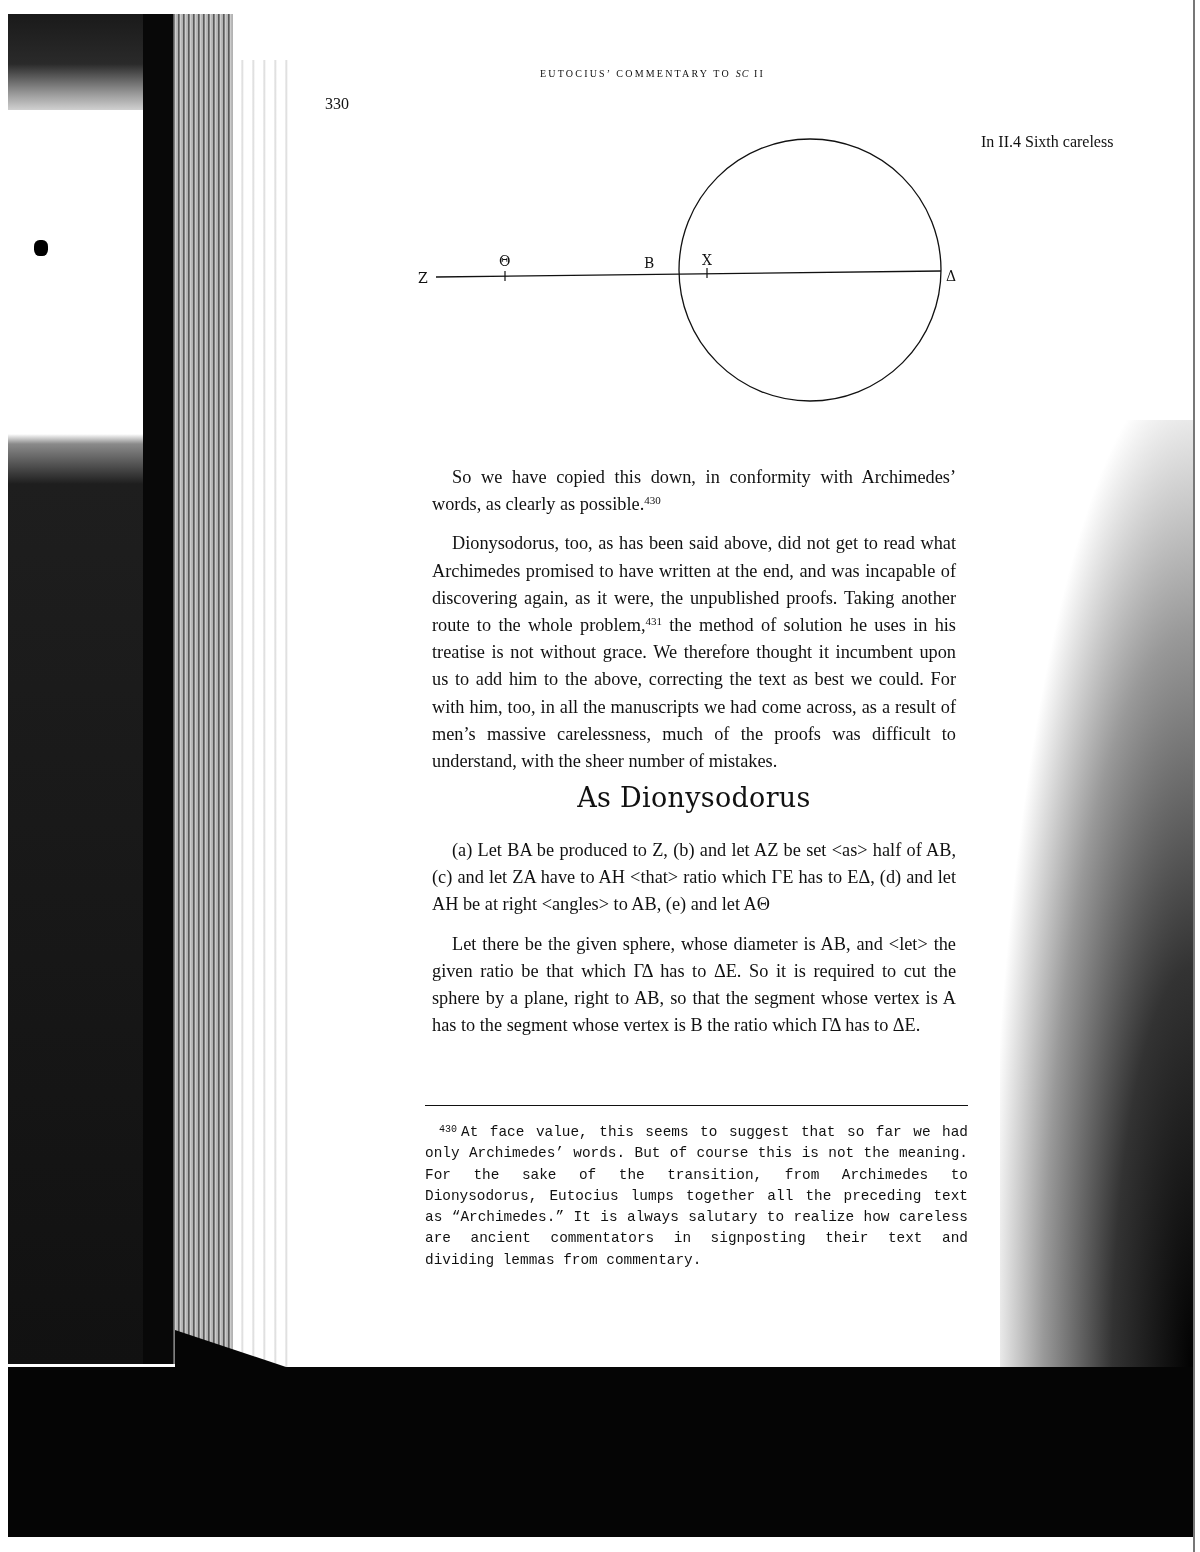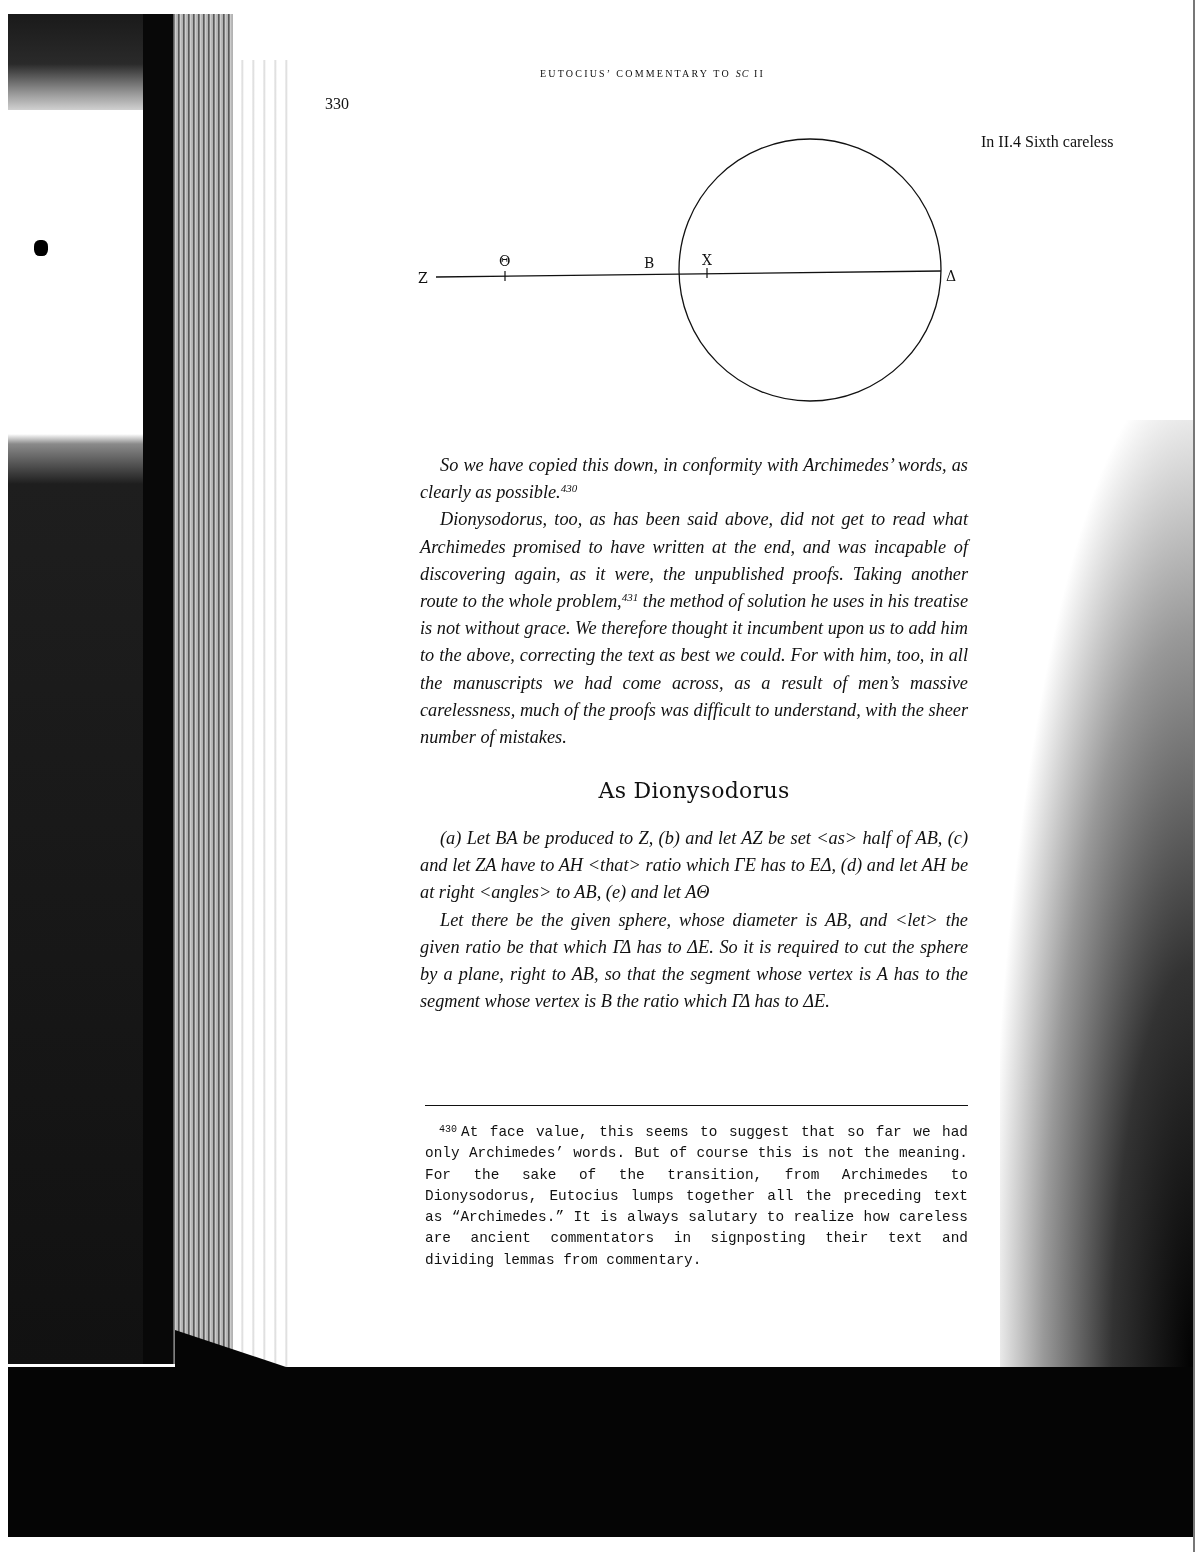--- a/index.html
+++ b/index.html
@@ -60,26 +60,26 @@
     position:absolute; left:981px; top:133px; font-size:16px;
   }
   .diagram {
     position:absolute; left:400px; top:120px; width:580px; height:300px;
   }
   .diagram text { font-family:"DejaVu Serif",serif; font-size:14px; fill:#111; }
 
   .body-text {
     position:absolute; left:420px; width:548px; font-size:18.3px; line-height:27.2px; text-align:justify;
   }
-  .body-text p { margin:0;font-style:italic; }
+  .body-text p { margin:12px; }
   .body-text p.indent { text-indent:20px; }
   sup { font-size:11px; line-height:0; vertical-align:6px; }
 
   .section-heading {
-    position:absolute; left:420px; width:548px; top:760px; text-align:center; font-size:22px; letter-spacing:.3px;
+    position:absolute; left:420px; width:548px; top:760px; text-align:center; font-size:27px; letter-spacing:.3px;
     font-family:"DejaVu Serif",serif; font-weight:normal;
   }
 
   .footnote-rule {
     position:absolute; left:425px; top:1105px; width:543px; height:0; border-top:1.5px solid #111;
   }
   .footnotes {
     position:absolute; left:425px; top:1119px; width:543px; font-size:14.4px; line-height:21.3px; text-align:justify;
   }
   .footnotes p { margin:0;font-family:Liberation Mono, monospace; }

